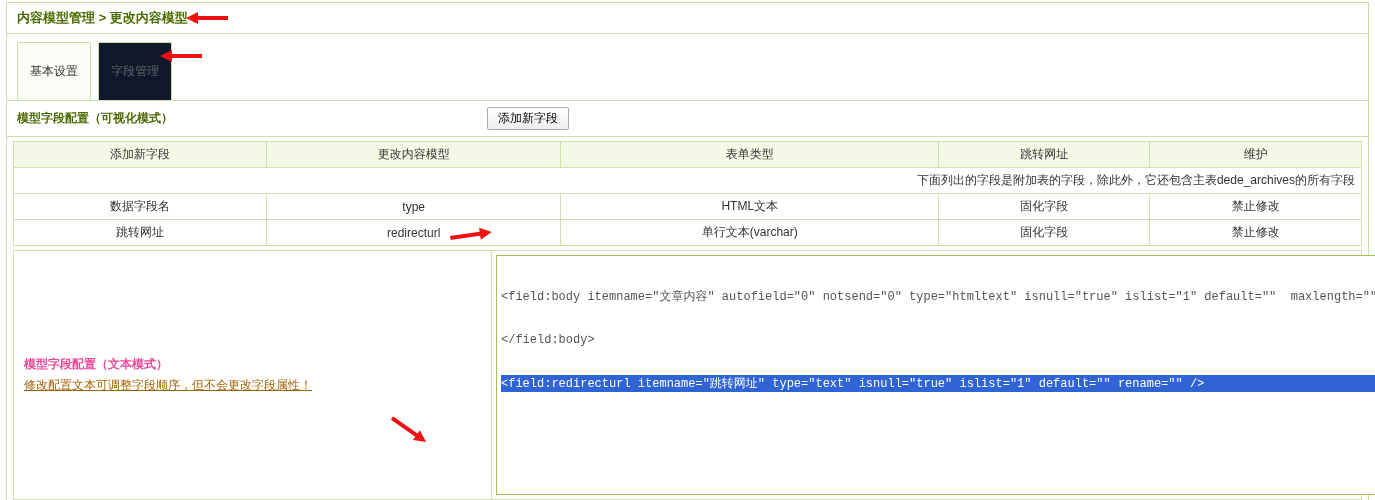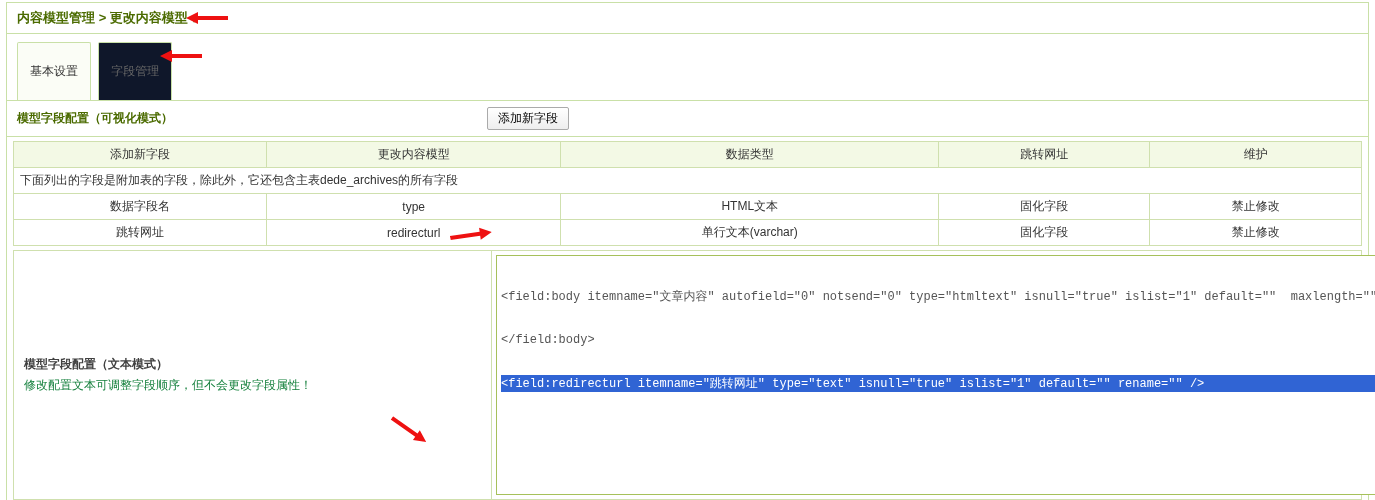--- a/index.html
+++ b/index.html
@@ -10,25 +10,25 @@
   .breadcrumb .sep { color: #4b6b00; }
   .tabs { padding: 8px 10px 0 10px; }
   .tabs .tab { display: inline-block; padding: 20px 12px; border: 1px solid #c9e0a7; border-bottom: none; background: #fbfdf6; color: #333; margin-right: 4px; font-size: 12px; cursor: pointer; border-radius: 2px 2px 0 0; }
   .tabs .tab.active { background: #0f172a; color: #666; }
   .section-row { display: flex; align-items: center; padding: 6px 10px; border-top: 1px solid #c9e0a7; border-bottom: 1px solid #c9e0a7; background: #fff; }
   .section-title { color: #4b6b00; font-weight: bold; flex: 0 0 470px; }
   button, input[type=button] { font-family: inherit; font-size: 12px; padding: 2px 10px; background: linear-gradient(#fff,#eee); border: 1px solid #aaa; border-radius: 2px; cursor: pointer; }
   table.grid { width: calc(100% - 12px); margin: 4px 6px; border-collapse: collapse; }
   table.grid th, table.grid td { border: 1px solid #cfe0ae; padding: 4px 6px; text-align: center; font-size: 12px; }
   table.grid th { background: #f3f9e5; font-weight: normal; color: #333; }
-  table.grid td.left { text-align: left; }
+  table.grid td.left { text-align: right; }
   .bottom-pane { display: flex; margin: 4px 6px; border: 1px solid #cfe0ae; }
   .bottom-left { flex: 0 0 478px; padding: 8px 10px; display: flex; flex-direction: column; justify-content: center; border-right: 1px solid #cfe0ae; }
-  .bottom-left .cfg-title { color: #404040; font-weight: bold; margin-bottom: 4px; }
-  .bottom-left .cfg-note { color: #15803d; }
+  .bottom-left .cfg-title { color: #ec4899; font-weight: bold; margin-bottom: 4px; }
+  .bottom-left .cfg-note { color: #a16207; text-decoration: underline; }
   .bottom-right { flex: 1; padding: 4px; }
   .code-area { width: 100%; height: 240px; border: 1px solid #a6c15b; font-family: Consolas, "Courier New", monospace; font-size: 12px; padding: 4px; resize: none; outline: none; background: #fff; white-space: pre; overflow: auto; }
   .code-line { display: block; color: #555; }
   .code-line.sel { background: #3064d4; color: #fff; }
   .actions { margin: 4px 6px; border: 1px solid #cfe0ae; padding: 8px; text-align: left; }
   .actions .btn { padding: 2px 18px; margin-right: 140px; }
   .actions .btn:first-child { margin-left: 370px; }
   
   .arrow { position: absolute; width: 42px; height: 16px; pointer-events: none; }
   .arrow svg { width: 100%; height: 100%; }
@@ -53,21 +53,21 @@
   <div class="section-row">
     <div class="section-title">模型字段配置（可视化模式）</div>
     <button>添加新字段</button>
   </div>
 
   <table class="grid">
     <thead>
       <tr>
         <th>添加新字段</th>
         <th>更改内容模型</th>
-        <th>数据类型</th>
+        <th>表单类型</th>
         <th>跳转网址</th>
         <th>维护</th>
       </tr>
     </thead>
     <tbody>
       <tr>
         <td colspan="5" class="left">下面列出的字段是附加表的字段，除此外，它还包含主表dede_archives的所有字段</td>
       </tr>
       <tr>
         <td>数据字段名</td>

